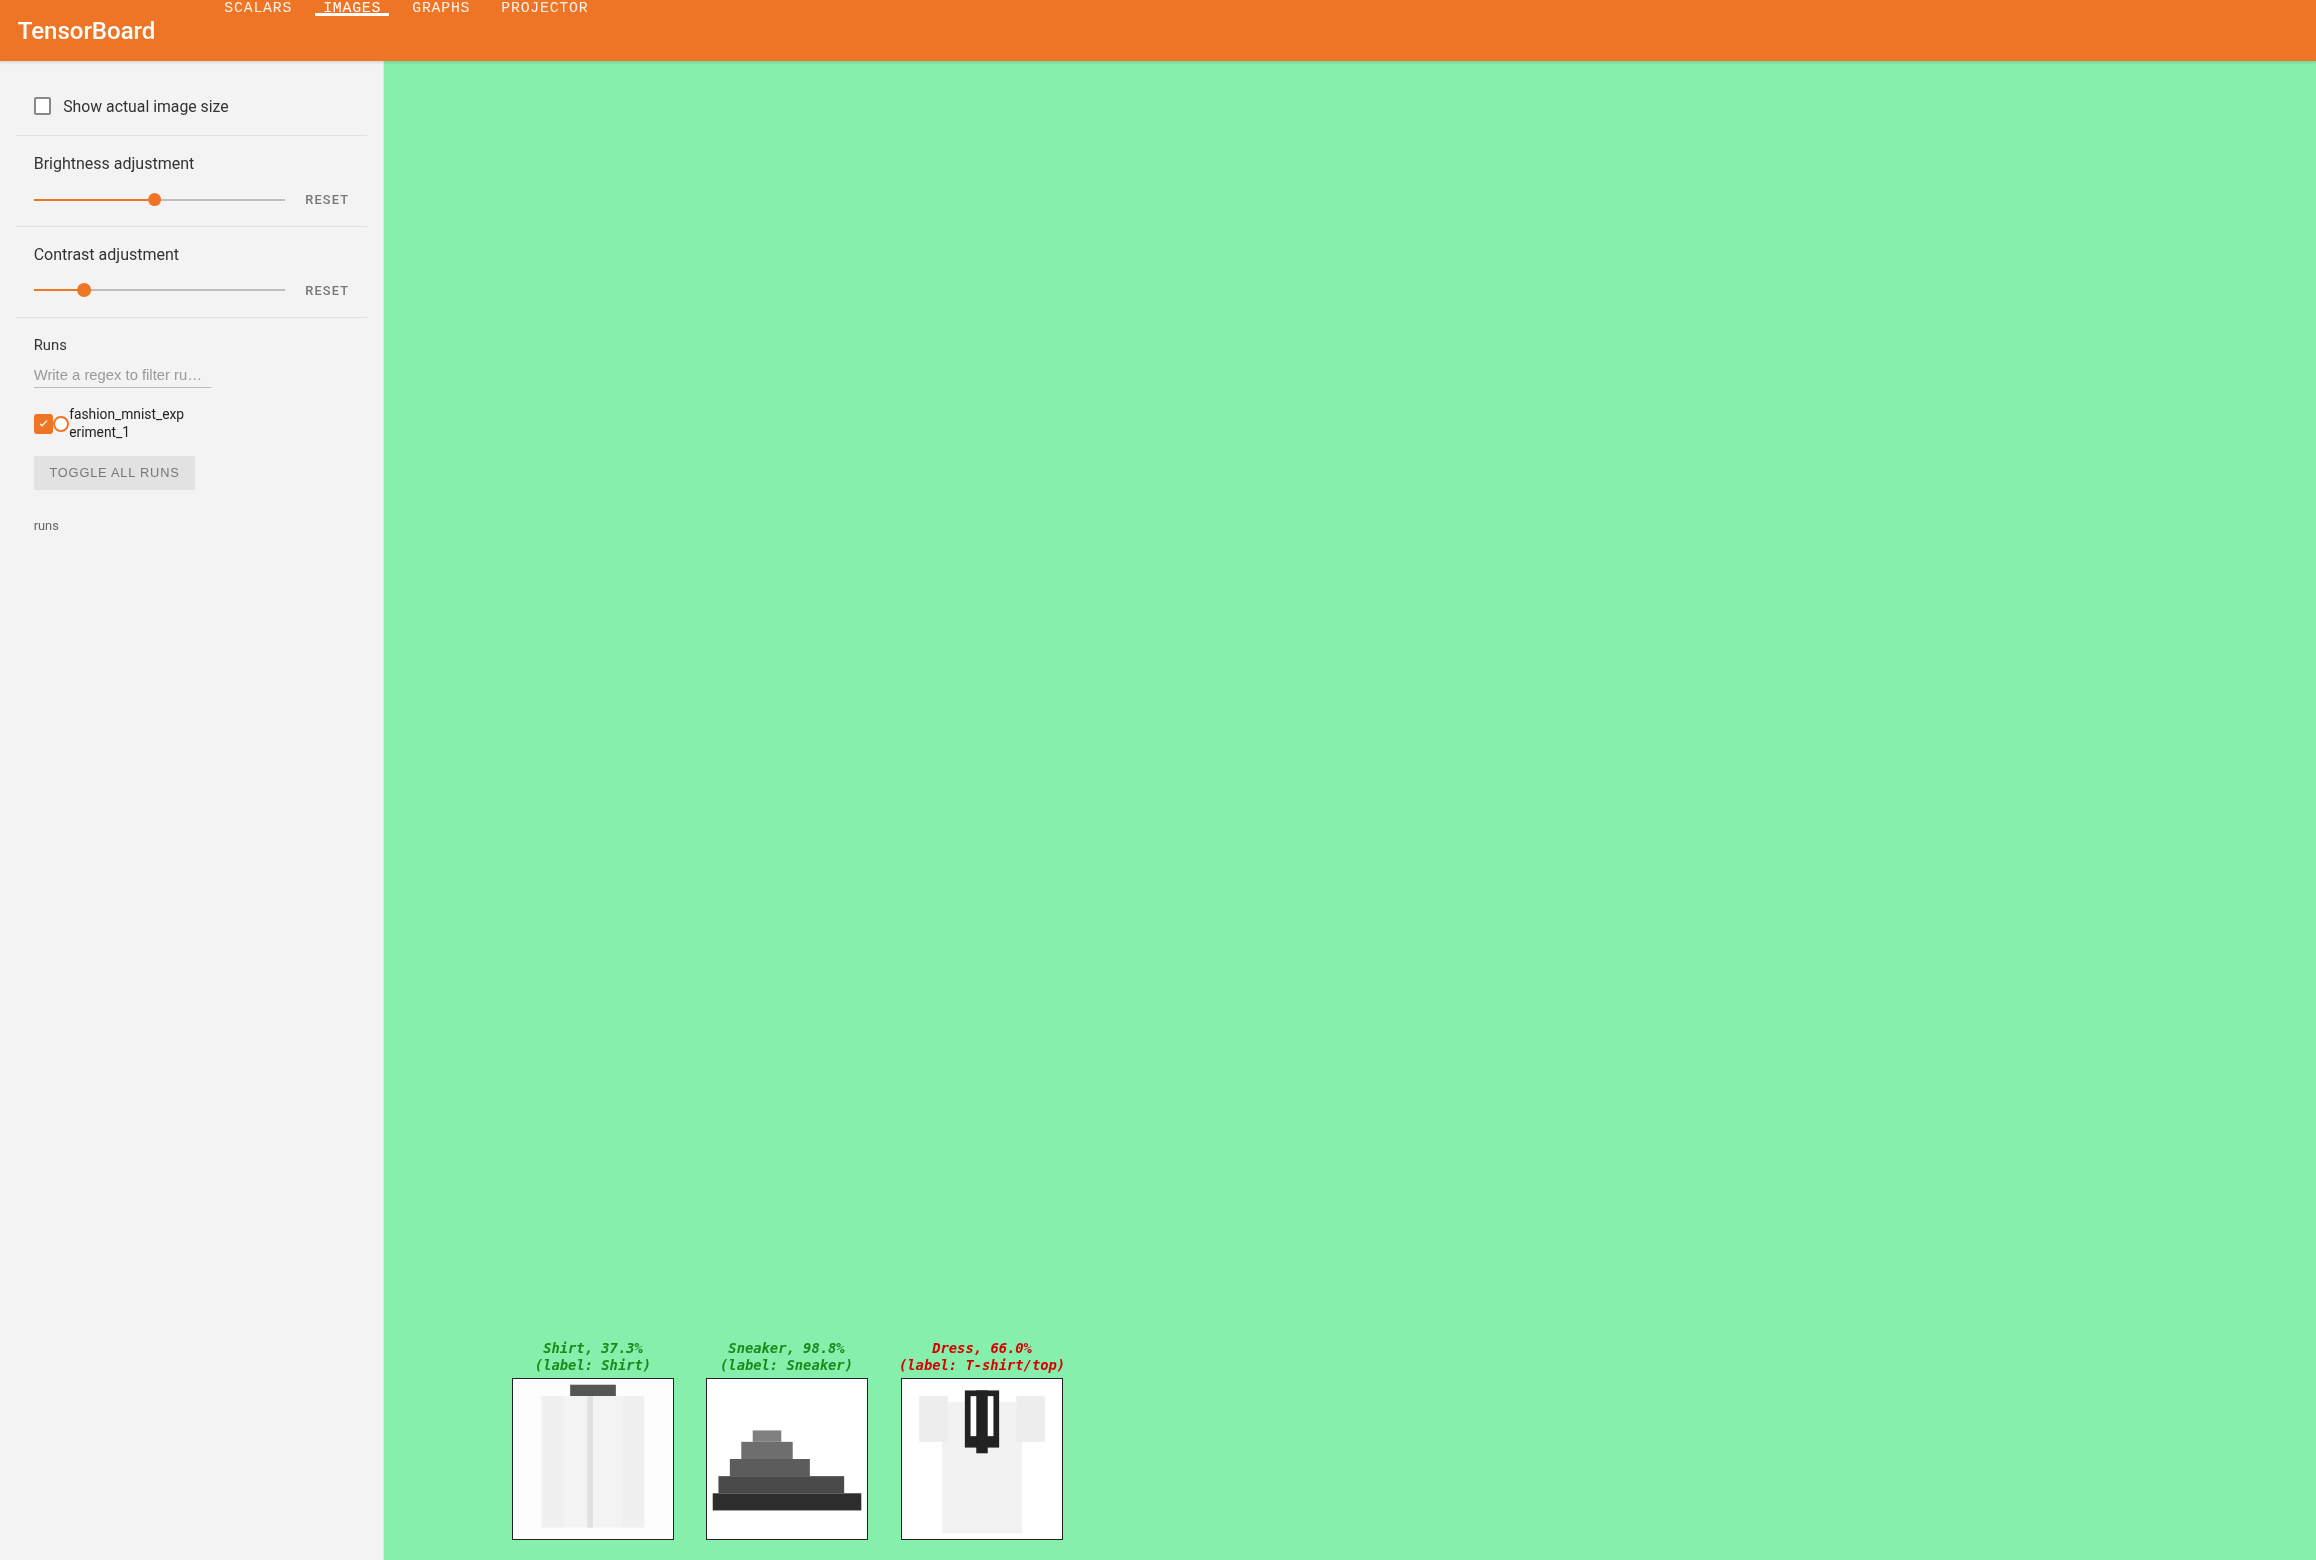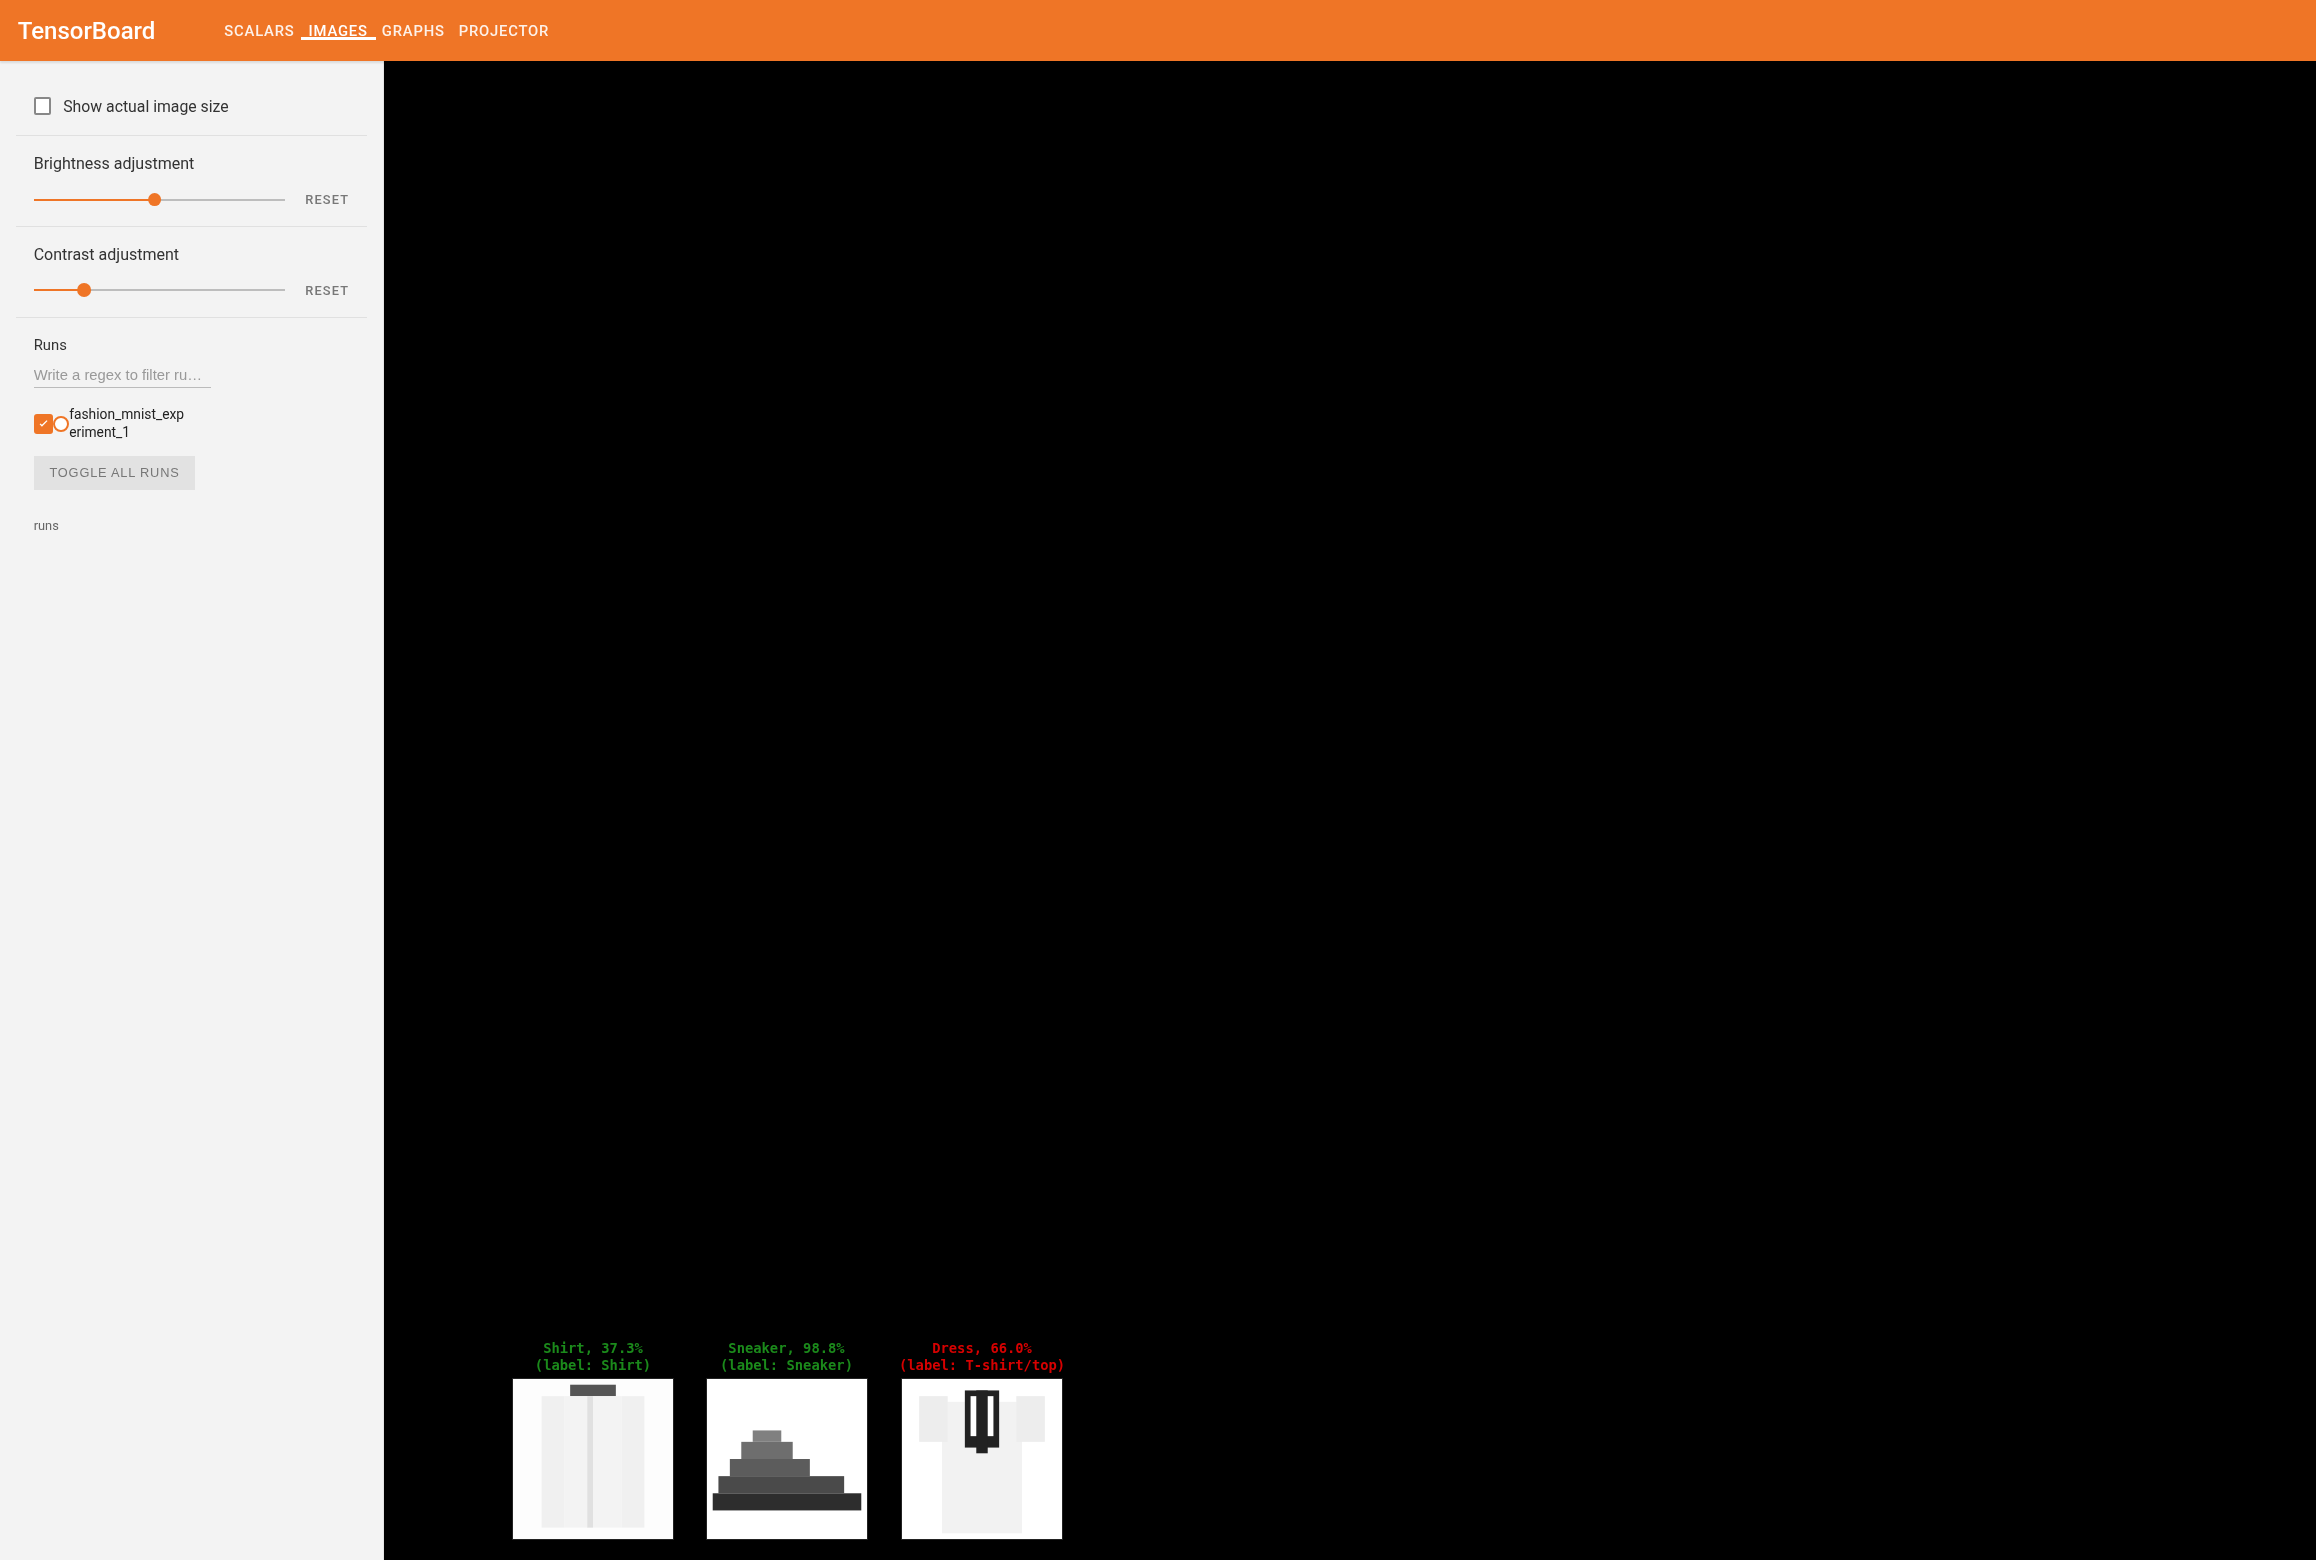--- a/index.html
+++ b/index.html
@@ -16,21 +16,21 @@
     position: relative;
     z-index: 2;
   }
   .logo {
     color: #fff;
     font-size: 24px;
     font-weight: 500;
     margin-right: 69px;
     letter-spacing: 0;
   }
-  .tabs { display: flex; gap: 14px; height: 100%; align-items: center; }
+  .tabs { display: flex; gap: 31px; height: 100%; align-items: flex-start; font-family: Liberation Mono, monospace; }
   .tab {
     display: flex;
     align-items: center;
     color: #fff;
     font-size: 14.8px;
     font-weight: 500;
     letter-spacing: 0.8px;
     cursor: pointer;
     position: relative;
     opacity: 0.9;
@@ -47,23 +47,24 @@
   .body { display: flex; height: calc(100% - 61px); }
   .sidebar {
     width: 384px;
     background: #f3f3f3;
     border-right: 1px solid #e4e4e4;
     padding: 16px;
     overflow-y: auto;
   }
   .main {
     flex: 1;
-    background: #000000;
+    background: #86efac;
     position: relative;
     overflow: hidden;
+    font-style: italic;
   }
 
   .section { padding: 17.7px; border-bottom: 1px solid #e0e0e0; }
   .section.noborder { border-bottom: none; }
 
   .check-row { display: flex; align-items: center; gap: 11.8px; padding: 19.7px 17.7px; border-bottom: 1px solid #e0e0e0; }
   .checkbox {
     width: 17.7px; height: 17.7px;
     border: 2px solid #888;
     border-radius: 2px;

